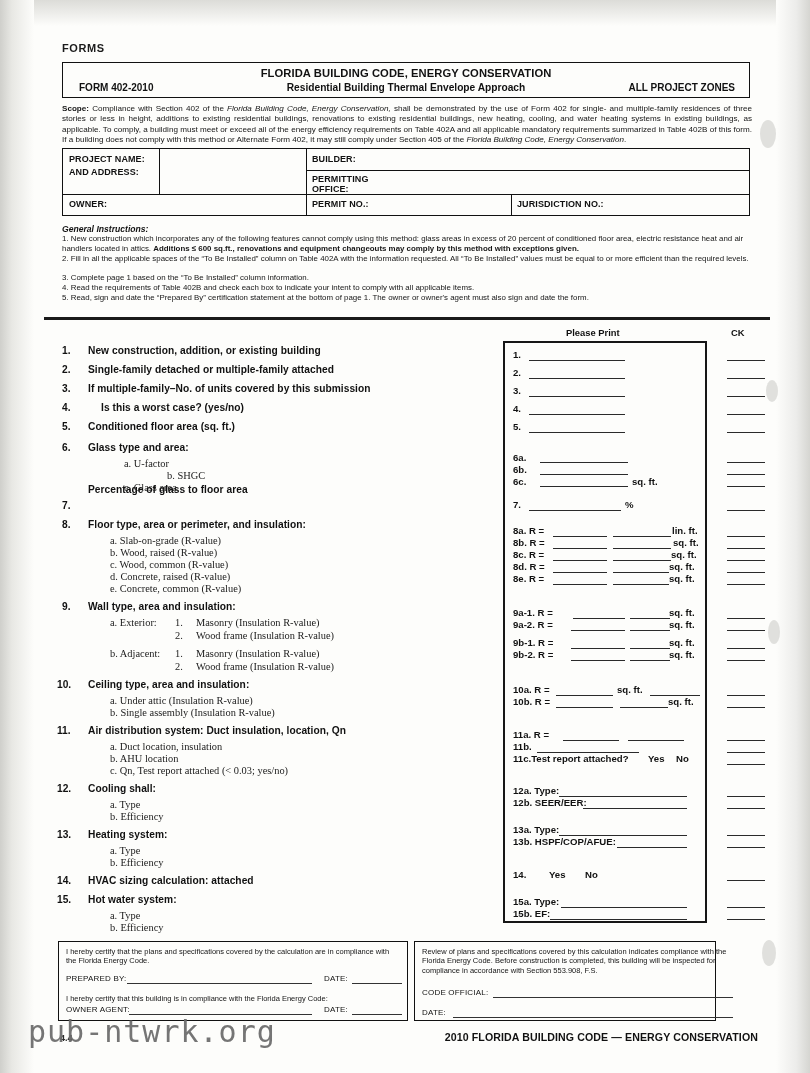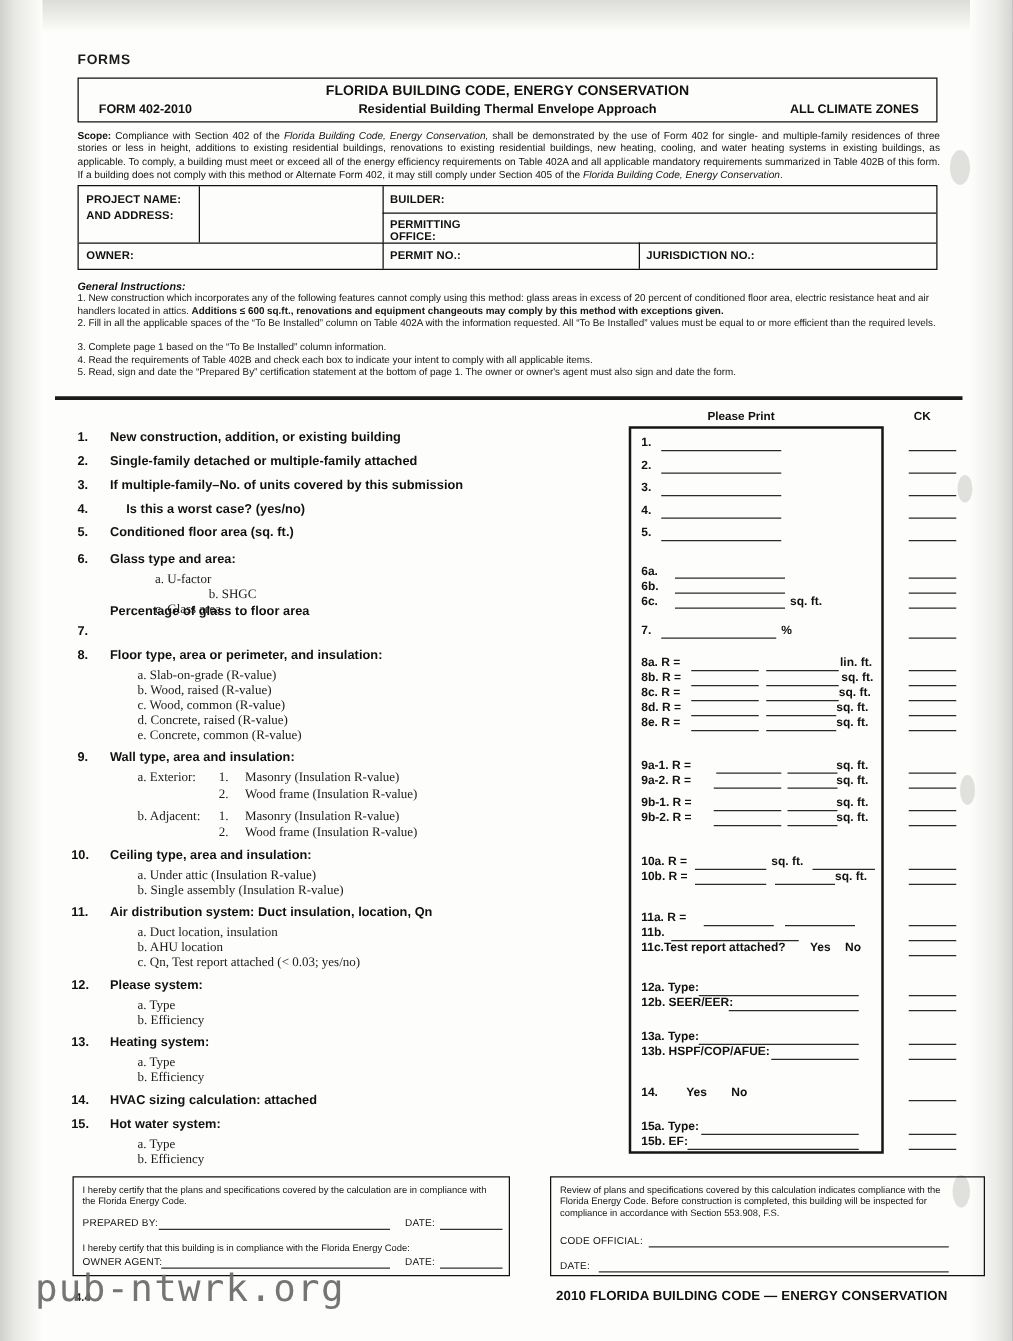--- a/index.html
+++ b/index.html
@@ -115,21 +115,21 @@
   <div class="speck" style="left:766px;top:380px;width:12px;height:22px;"></div>
   <div class="speck" style="left:768px;top:620px;width:12px;height:24px;"></div>
   <div class="speck" style="left:762px;top:940px;width:14px;height:26px;"></div>
 
   <div class="forms-label">FORMS</div>
 
   <div class="hdr-box">
     <div class="hdr-title">FLORIDA BUILDING CODE, ENERGY CONSERVATION</div>
     <div class="hdr-left">FORM 402-2010</div>
     <div class="hdr-sub">Residential Building Thermal Envelope Approach</div>
-    <div class="hdr-right">ALL CLIMATE ZONES</div>
+    <div class="hdr-right">ALL PROJECT ZONES</div>
   </div>
 
   <div class="scope">
     <b>Scope:</b><span> Compliance with Section 402 of the </span><i>Florida Building Code, Energy Conservation,</i><span> shall be demonstrated by the use of Form 402 for single- and multiple-family residences of three stories or less in height, additions to existing residential buildings, renovations to existing residential buildings, new heating, cooling, and water heating systems in existing buildings, as applicable. To comply, a building must meet or exceed all of the energy efficiency requirements on Table 402A and all applicable mandatory requirements summarized in Table 402B of this form. If a building does not comply with this method or Alternate Form 402, it may still comply under Section 405 of the </span><i>Florida Building Code, Energy Conservation</i><span>.</span>
   </div>
 
   <div class="proj">
     <div class="vline" style="left:96px;top:0;height:45px;"></div>
     <div class="vline" style="left:243px;top:0;height:45px;"></div>
     <div class="hline" style="left:243px;top:21px;width:443px;"></div>
@@ -217,21 +217,21 @@
   <div class="sub" style="left:110px;top:695px;">a. Under attic (Insulation R-value)</div>
   <div class="sub" style="left:110px;top:707px;">b. Single assembly (Insulation R-value)</div>
 
   <div class="qnum" style="left:57px;top:725px;">11.</div>
   <div class="q" style="left:88px;top:725px;">Air distribution system: Duct insulation, location, Qn</div>
   <div class="sub" style="left:110px;top:741px;">a. Duct location, insulation</div>
   <div class="sub" style="left:110px;top:753px;">b. AHU location</div>
   <div class="sub" style="left:110px;top:765px;">c. Qn, Test report attached (&lt; 0.03; yes/no)</div>
 
   <div class="qnum" style="left:57px;top:783px;">12.</div>
-  <div class="q" style="left:88px;top:783px;">Please system:</div>
+  <div class="q" style="left:88px;top:783px;">Cooling shall:</div>
   <div class="sub" style="left:110px;top:799px;">a. Type</div>
   <div class="sub" style="left:110px;top:811px;">b. Efficiency</div>
 
   <div class="qnum" style="left:57px;top:829px;">13.</div>
   <div class="q" style="left:88px;top:829px;">Heating system:</div>
   <div class="sub" style="left:110px;top:845px;">a. Type</div>
   <div class="sub" style="left:110px;top:857px;">b. Efficiency</div>
 
   <div class="qnum" style="left:57px;top:875px;">14.</div>
   <div class="q" style="left:88px;top:875px;">HVAC sizing calculation: attached</div>
@@ -398,21 +398,21 @@
     <div class="cert-line" style="left:68px;top:41px;width:185px;"></div>
     <div class="cert-lbl" style="left:265px;top:32px;">DATE:</div>
     <div class="cert-line" style="left:293px;top:41px;width:50px;"></div>
     <div class="cert-txt" style="left:7px;top:52px;width:334px;">I hereby certify that this building is in compliance with the Florida Energy Code:</div>
     <div class="cert-lbl" style="left:7px;top:63px;">OWNER AGENT:</div>
     <div class="cert-line" style="left:70px;top:72px;width:183px;"></div>
     <div class="cert-lbl" style="left:265px;top:63px;">DATE:</div>
     <div class="cert-line" style="left:293px;top:72px;width:50px;"></div>
   </div>
 
-  <div class="cert" style="left:440px;top:941px;width:348px;height:80px;">
+  <div class="cert" style="left:414px;top:941px;width:302px;height:80px;">
     <div class="cert-txt" style="left:7px;top:5px;width:322px;">Review of plans and specifications covered by this calculation indicates compliance with the Florida Energy Code. Before construction is completed, this building will be inspected for compliance in accordance with Section 553.908, F.S.</div>
     <div class="cert-lbl" style="left:7px;top:46px;">CODE OFFICIAL:</div>
     <div class="cert-line" style="left:78px;top:55px;width:240px;"></div>
     <div class="cert-lbl" style="left:7px;top:66px;">DATE:</div>
     <div class="cert-line" style="left:38px;top:75px;width:280px;"></div>
   </div>
 
   <div class="page-mark">4.4</div>
   <div class="watermark">pub-ntwrk.org</div>
   <div class="footer-right">2010 FLORIDA BUILDING CODE — ENERGY CONSERVATION</div>

